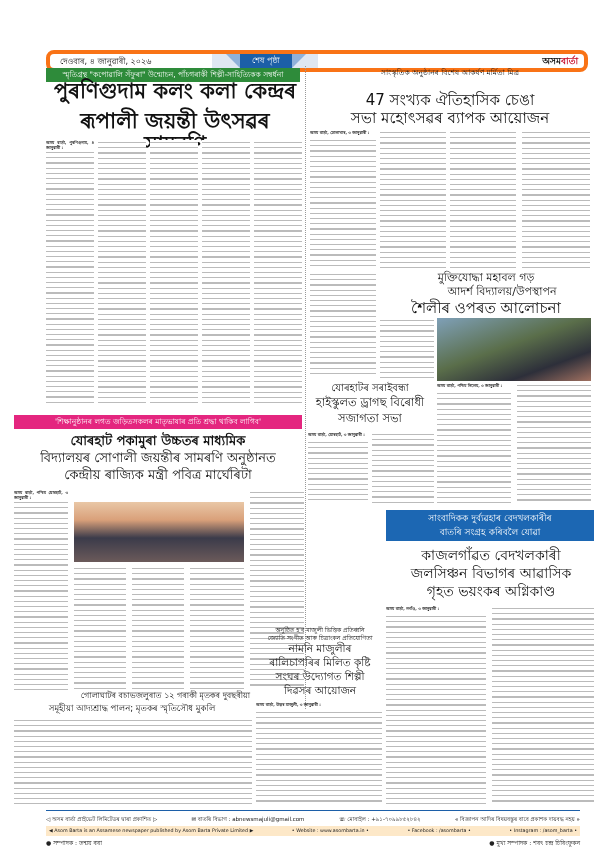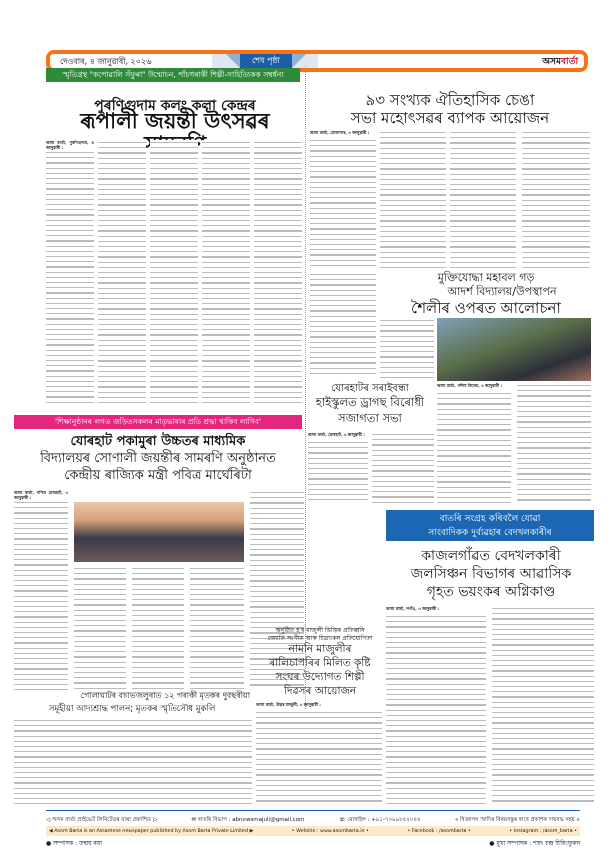--- a/index.html
+++ b/index.html
@@ -38,34 +38,35 @@
   <div class="abs hdr-tab-bg"></div>
   <div class="abs hdr-tab">শেষ পৃষ্ঠা</div>
   <div class="abs logo">
     <span class="a">অসম</span><span class="b">বাৰ্তা</span>
   </div>
 </div>
 
 <div class="abs vline"></div>
 
 <div class="abs green-strip">স্মৃতিগ্ৰন্থ "কপোৱালি সঁফুৰা" উন্মোচন, পাঁচগৰাকী শিল্পী-সাহিত্যিকক সম্বৰ্ধনা</div>
-<div class="abs h1" style="top:98px;font-size:14px;">পুৰণিগুদাম কলং কলা কেন্দ্ৰৰ</div>
+<div class="abs h1" style="top:80px;font-size:21px;">পুৰণিগুদাম কলং কলা কেন্দ্ৰৰ</div>
 <div class="abs h1" style="top:110px;font-size:21px;">ৰূপালী জয়ন্তী উৎসৱৰ সামৰণি</div>
 <div class="abs" style="left:46px;top:140px;width:256px;height:265px;">
   <div class="abs body-txt byline" style="left:0;top:0;width:48px;font-size:4px;">অসম বাৰ্তা, পুৰণিগুদাম, ৪ জানুৱাৰী :</div>
   <div class="abs col" style="left:0;top:10px;width:48px;height:255px;"></div>
   <div class="abs col" style="left:52px;top:0;width:48px;height:265px;"></div>
   <div class="abs col" style="left:104px;top:0;width:48px;height:265px;"></div>
   <div class="abs col" style="left:156px;top:0;width:48px;height:265px;"></div>
   <div class="abs col" style="left:208px;top:0;width:48px;height:265px;"></div>
 </div>
 
 <div class="abs sub" style="left:310px;top:68px;width:280px;">
+  <div>সাংস্কৃতিক অনুষ্ঠানৰ বিশেষ আকৰ্ষণ মৰ্মিতা মিত্ৰ</div>
 </div>
-<div class="abs h1" style="left:310px;width:280px;top:92px;font-size:15px;font-weight:normal;">৯৩ সংখ্যক ঐতিহাসিক চেঙা</div>
+<div class="abs h1" style="left:310px;width:280px;top:92px;font-size:15px;font-weight:normal;">47 সংখ্যক ঐতিহাসিক চেঙা</div>
 <div class="abs h1" style="left:310px;width:280px;top:110px;font-size:15px;font-weight:normal;">সভা মহোৎসৱৰ ব্যাপক আয়োজন</div>
 <div class="abs" style="left:310px;top:130px;width:282px;height:140px;">
   <div class="abs body-txt byline" style="left:0;top:0;width:66px;">অসম বাৰ্তা, ঢোলাখাৰ, ৩ জানুৱাৰী :</div>
   <div class="abs col" style="left:0;top:8px;width:66px;height:132px;"></div>
   <div class="abs col" style="left:70px;top:0;width:66px;height:140px;"></div>
   <div class="abs col" style="left:140px;top:0;width:66px;height:140px;"></div>
   <div class="abs col" style="left:212px;top:0;width:68px;height:140px;"></div>
 </div>
 
 <div class="abs col" style="left:310px;top:272px;width:66px;height:105px;"></div>
@@ -114,22 +115,22 @@
   <div>জ্যোতি সংগীত আৰু চিত্ৰাংকন প্ৰতিযোগিতা</div>
 </div>
 <div class="abs h1" style="left:255px;width:130px;top:643px;font-size:10.5px;font-weight:normal;text-align:center;">নামনি মাজুলীৰ</div>
 <div class="abs h1" style="left:255px;width:130px;top:657px;font-size:10.5px;font-weight:normal;">ৰালিচাপৰিৰ মিলিত কৃষ্টি</div>
 <div class="abs h1" style="left:255px;width:130px;top:671px;font-size:10.5px;font-weight:normal;">সংঘৰ উদ্যোগত শিল্পী</div>
 <div class="abs h1" style="left:255px;width:130px;top:685px;font-size:10.5px;font-weight:normal;">দিৱসৰ আয়োজন</div>
 <div class="abs body-txt byline" style="left:256px;top:702px;width:126px;">অসম বাৰ্তা, উত্তৰ মাজুলী, ৩ জানুৱাৰী :</div>
 <div class="abs col" style="left:256px;top:710px;width:126px;height:96px;"></div>
 
 <div class="abs blue-box">
+  <div>সাংবাদিকক দুৰ্ব্যৱহাৰ বেদখলকাৰীৰ</div>
   <div>বাতৰি সংগ্ৰহ কৰিবলৈ যোৱা</div>
-  <div>সাংবাদিকক দুৰ্ব্যৱহাৰ বেদখলকাৰীৰ</div>
 </div>
 <div class="abs h1" style="left:386px;width:210px;top:548px;font-size:14px;font-weight:normal;">কাজলগাঁৱত বেদখলকাৰী</div>
 <div class="abs h1" style="left:386px;width:210px;top:566px;font-size:14px;font-weight:normal;">জলসিঞ্চন বিভাগৰ আৱাসিক</div>
 <div class="abs h1" style="left:386px;width:210px;top:584px;font-size:14px;font-weight:normal;">গৃহত ভয়ংকৰ অগ্নিকাণ্ড</div>
 <div class="abs" style="left:386px;top:606px;width:208px;height:200px;">
   <div class="abs body-txt byline" style="left:0;top:0;width:100px;">অসম বাৰ্তা, নগাঁও, ৩ জানুৱাৰী :</div>
   <div class="abs col" style="left:0;top:8px;width:100px;height:192px;"></div>
   <div class="abs col" style="left:106px;top:0;width:102px;height:200px;"></div>
 </div>
 

